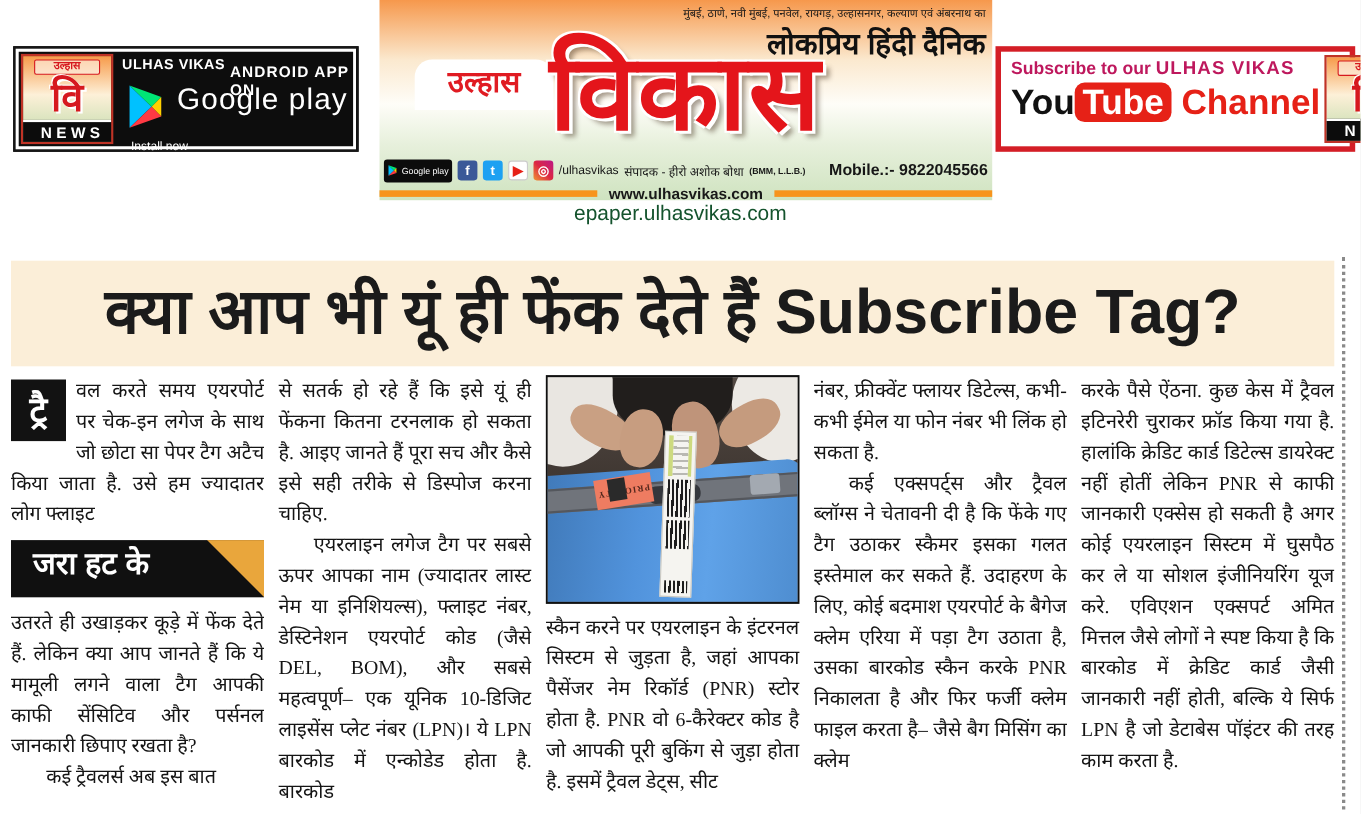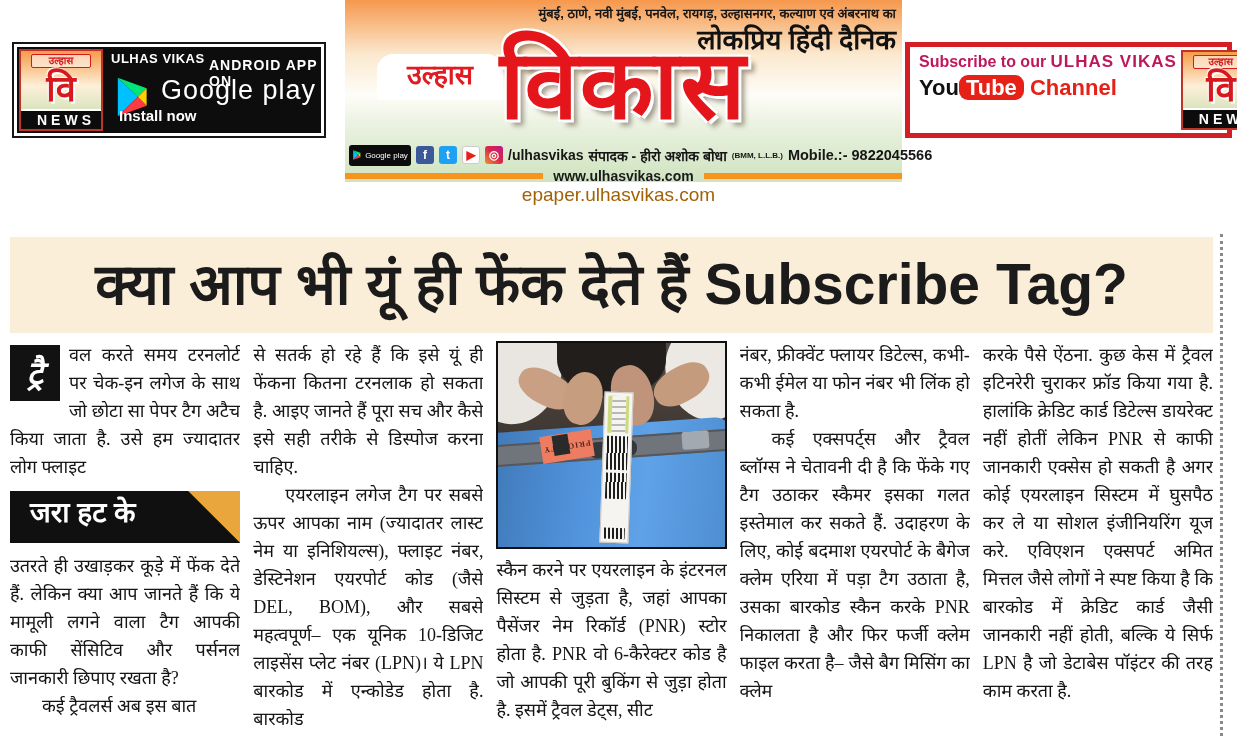--- a/index.html
+++ b/index.html
@@ -17,80 +17,80 @@
   .logo-letter { flex:1; display:flex; align-items:center; justify-content:center;
     color:#d6181f; font-weight:900; font-size:36px; line-height:1;
     text-shadow:2px 2px 0 #fff, -1px -1px 0 #fff; }
   .logo-news { background:#0c0c0c; color:#fff; font-weight:800; letter-spacing:4px;
     font-size:14px; text-align:center; padding:1px 16px; border-top:2px solid #fff; }
   .lb-right { flex:1; position:relative; color:#fff; padding:2px 4px 0 8px; }
   .lb-brand { font-size:13px; font-weight:700; letter-spacing:.5px; }
   .lb-android { position:absolute; top:8px; left:106px; font-size:14px; font-weight:700; letter-spacing:1px; }
   .lb-play { position:absolute; left:10px; top:26px; width:40px; height:44px; }
   .lb-store { position:absolute; left:58px; top:26px; font-size:27px; font-weight:400; color:#fff; letter-spacing:1px; }
-  .lb-install { position:absolute; left:16px; top:58px; font-size:15px; font-weight:700; }
+  .lb-install { position:absolute; left:16px; top:78px; font-size:11px; font-weight:400; }
 
   
   .masthead { position:absolute; left:345px; top:0; width:557px; height:182px;
     background:linear-gradient(180deg,#f6984c 0%,#fbe9cf 30%,#fefdf8 52%,#e7f0dc 72%,#cfe3c0 100%); }
-  .coverage { position:absolute; top:4px; right:6px; font-size:13px; font-weight:700; color:#161616; }
+  .coverage { position:absolute; top:4px; right:6px; font-size:10px; font-weight:400; color:#161616; }
   .tagline { position:absolute; top:20px; right:6px; font-size:27px; font-weight:800; color:#111; }
   .title-tab { position:absolute; left:32px; top:54px; background:#fff; color:#e01b22;
     font-weight:800; font-size:27px; padding:1px 30px 8px; border-radius:16px 16px 0 0; }
   .title-main { position:absolute; left:0; right:0; top:30px; text-align:center;
     font-size:96px; line-height:110px; font-weight:900; color:#e4151b; letter-spacing:2px;
     text-shadow:3px 3px 0 #fff,-2px -2px 0 #fff,2px -2px 0 #fff,-2px 2px 0 #fff,6px 6px 5px rgba(60,40,20,.45); }
   .social-row { position:absolute; left:4px; right:4px; top:143px; height:24px;
     display:flex; align-items:center; gap:5px; }
   .gp-badge { width:62px; height:21px; background:#0c0c0c; border-radius:3px; color:#fff;
     display:flex; align-items:center; justify-content:center; gap:3px; font-size:8px; flex:0 0 auto; }
   .gp-badge svg { width:10px; height:12px; }
   .sicon { width:18px; height:18px; border-radius:3px; display:flex; align-items:center;
     justify-content:center; font-size:12px; font-weight:800; color:#fff; flex:0 0 auto; }
   .si-fb { background:#3b5998; }
   .si-tw { background:#1da1f2; }
   .si-yt { background:#fff; color:#e62117; border:1px solid #ccc; }
   .si-ig { background:linear-gradient(45deg,#f09433,#dc2743,#bc1888); }
-  .handle-line { font-size:14px; font-weight:700; color:#161616; white-space:nowrap; }
+  .handle-line { font-size:11px; font-weight:400; color:#161616; white-space:nowrap; }
   .quals { font-size:8px; font-weight:700; }
   .mobile { margin-left:auto; font-size:14.5px; font-weight:700; color:#161616; white-space:nowrap; }
   .site-rule { position:absolute; left:0; right:0; top:168px; display:flex; align-items:center; gap:10px; }
   .rule-bar { flex:1; height:6px; background:#f7941d; }
   .site-text { font-size:14px; font-weight:800; color:#191919; }
 
   
   .right-banner { position:absolute; left:905px; top:42px; width:327px; height:96px;
     background:#fff; border:5px solid #d41e26; display:flex; align-items:stretch; padding:3px; gap:4px; }
   .rb-text { flex:1; padding:2px 0 0 6px; }
   .rb-line1 { font-size:16px; font-weight:700; color:#be185d; white-space:nowrap; }
   .rb-brand { font-size:17px; font-weight:900; letter-spacing:1px; }
-  .rb-line2 { margin-top:3px; font-size:22px; font-weight:800; white-space:nowrap; }
+  .rb-line2 { margin-top:3px; font-size:32px; font-weight:800; white-space:nowrap; }
   .yt-you { color:#111; }
   .yt-tube { background:#e62117; color:#fff; border-radius:9px; padding:0 7px; }
   .yt-channel { color:#e62117; }
   .right-banner .logo { width:80px; }
 
   
   .epaper-block { position:absolute; left:0; right:0; top:184px; text-align:center;
-    font-size:19px; line-height:22px; color:#a16207; }
+    font-size:19px; line-height:22px; color:#14532d; }
 
   
   .headline-box { position:absolute; left:10px; top:237px; width:1203px; height:96px;
     background:#fbeed8; text-align:center; white-space:nowrap; overflow:hidden;
     font-size:57px; line-height:94px; font-weight:800; color:#1b1b1b; letter-spacing:0; }
 
   
   .article { position:absolute; left:10px; top:341px; width:1203px; height:399px;
     display:flex; gap:13px; overflow:hidden; font-family:"Liberation Serif", serif; }
   .col { flex:1; font-size:18px; line-height:28px; text-align:justify; color:#141414; overflow:hidden; }
   .col p { margin:0; }
   .indent { text-indent:32px; }
   .dropcap { float:left; width:50px; height:56px; margin:4px 9px 2px 0; background:#121212;
     color:#fff; font-size:32px; font-weight:700; text-align:center; line-height:56px;
-    font-family:"Liberation Sans", sans-serif;font-style:italic; }
+    font-family:"Liberation Sans", sans-serif; }
   .section-banner { position:relative; height:52px; margin:10px 0 9px; background:#101010;
     color:#fff; font-size:28px; font-weight:700; line-height:44px; padding-left:20px;
     font-family:"Liberation Sans", sans-serif; overflow:hidden; }
   .section-banner .corner { position:absolute; right:0; top:0; width:52px; height:100%;
     background:#e9a63c; clip-path:polygon(0 0,100% 0,100% 100%); }
 
   
   .photo { position:relative; height:208px; margin-bottom:7px; border:2px solid #101010;
     background:linear-gradient(180deg,#544a44 0%,#3b332e 55%,#2c2623 100%); overflow:hidden; }
   .ph { position:absolute; }
@@ -200,21 +200,21 @@
     <div>epaper.ulhasvikas.com</div>
   </div>
 
   <div class="headline-box">क्या आप भी यूं ही फेंक देते हैं Subscribe Tag?</div>
 
   <div class="article">
 
     <div class="col">
       <p>
         <span class="dropcap">ट्रै</span>
-        <span>वल करते समय टरनलोर्ट पर चेक-इन लगेज के साथ जो छोटा सा पेपर टैग अटैच किया जाता है. उसे हम ज्यादातर लोग फ्लाइट</span>
+        <span>वल करते समय एयरपोर्ट पर चेक-इन लगेज के साथ जो छोटा सा पेपर टैग अटैच किया जाता है. उसे हम ज्यादातर लोग फ्लाइट</span>
       </p>
       <div class="section-banner">
         <span>जरा हट के</span>
         <span class="corner"></span>
       </div>
       <p>उतरते ही उखाड़कर कूड़े में फेंक देते हैं. लेकिन क्या आप जानते हैं कि ये मामूली लगने वाला टैग आपकी काफी सेंसिटिव और पर्सनल जानकारी छिपाए रखता है?</p>
       <p class="indent">कई ट्रैवलर्स अब इस बात</p>
     </div>
 
     <div class="col">

